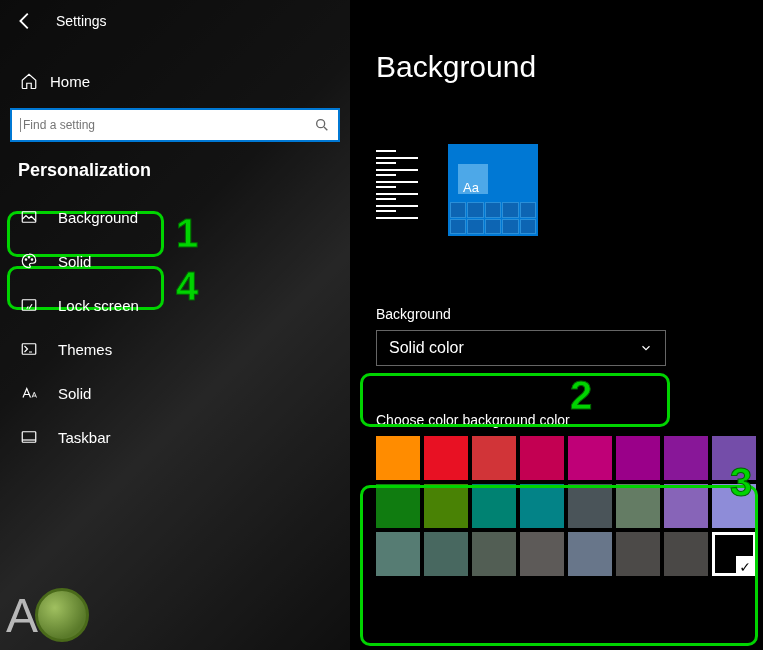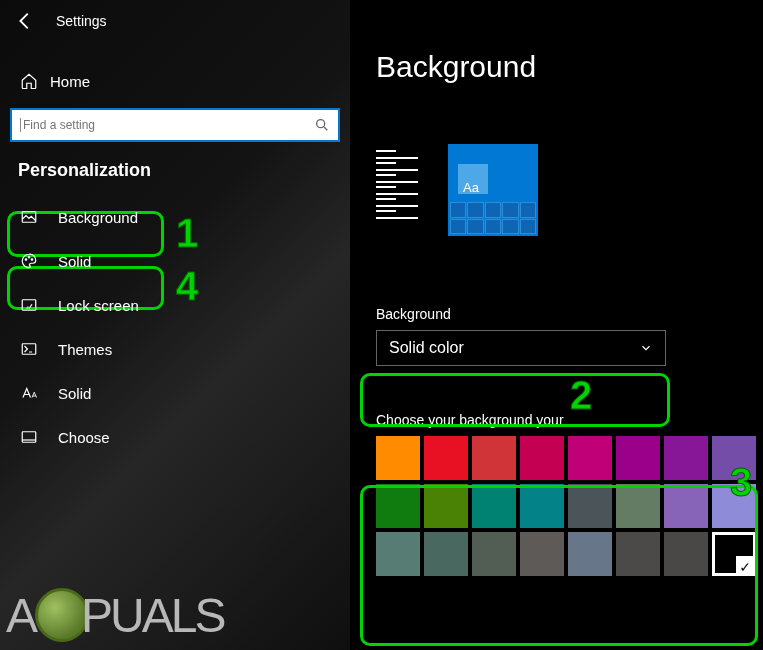--- a/index.html
+++ b/index.html
@@ -164,21 +164,21 @@
           <path d="M4 18L9 6l5 12M6 14h6"></path>
           <path d="M16 18l3-7 3 7M17 16h4" stroke-width="1.2"></path>
         </svg>
       <span>Solid</span>
     </div>
     <div class="nav-item">
       <svg class="icon" viewBox="0 0 24 24" fill="none" stroke="#fff" stroke-width="1.6">
           <rect x="3" y="5" width="18" height="14" rx="1"></rect>
           <path d="M3 16h18"></path>
         </svg>
-      <span>Choose</span>
+      <span>Taskbar</span>
     </div>
   </div>
 </div>
 
 <div class="main">
   <h1>Background</h1>
 
   <div class="preview">
     <div class="preview-left">
       <div class="row1"></div>
@@ -212,21 +212,21 @@
   </div>
 
   <div class="field-label">Background</div>
   <div class="dropdown">
     <span>Solid color</span>
     <svg class="chev" viewBox="0 0 24 24" fill="none" stroke="#fff" stroke-width="2">
         <path d="M6 9l6 6 6-6"></path>
       </svg>
   </div>
 
-  <div class="field-label">Choose your background your</div>
+  <div class="field-label">Choose color background color</div>
   <div class="swatch-grid" id="swatch-grid">
       <div class="swatch" style="background: rgb(255, 140, 0);"></div>
       <div class="swatch" style="background: rgb(232, 17, 35);"></div>
       <div class="swatch" style="background: rgb(209, 52, 56);"></div>
       <div class="swatch" style="background: rgb(195, 0, 82);"></div>
       <div class="swatch" style="background: rgb(191, 0, 119);"></div>
       <div class="swatch" style="background: rgb(154, 0, 137);"></div>
       <div class="swatch" style="background: rgb(136, 23, 152);"></div>
       <div class="swatch" style="background: rgb(116, 77, 169);"></div>
       <div class="swatch" style="background: rgb(16, 124, 16);"></div>
@@ -256,14 +256,13 @@
 
 <div class="annot-box" style="left:360px; top:373px; width:310px; height:54px;"></div>
 <div class="annot-num" style="left:570px; top:373px;">2</div>
 
 <div class="annot-box" style="left:360px; top:485px; width:398px; height:161px;"></div>
 <div class="annot-num" style="left:730px; top:460px;">3</div>
 
 <div class="watermark">
   <span>A</span>
   <div class="logo"></div>
-  <span>PUALS</span>
 </div>
 
 </body></html>

